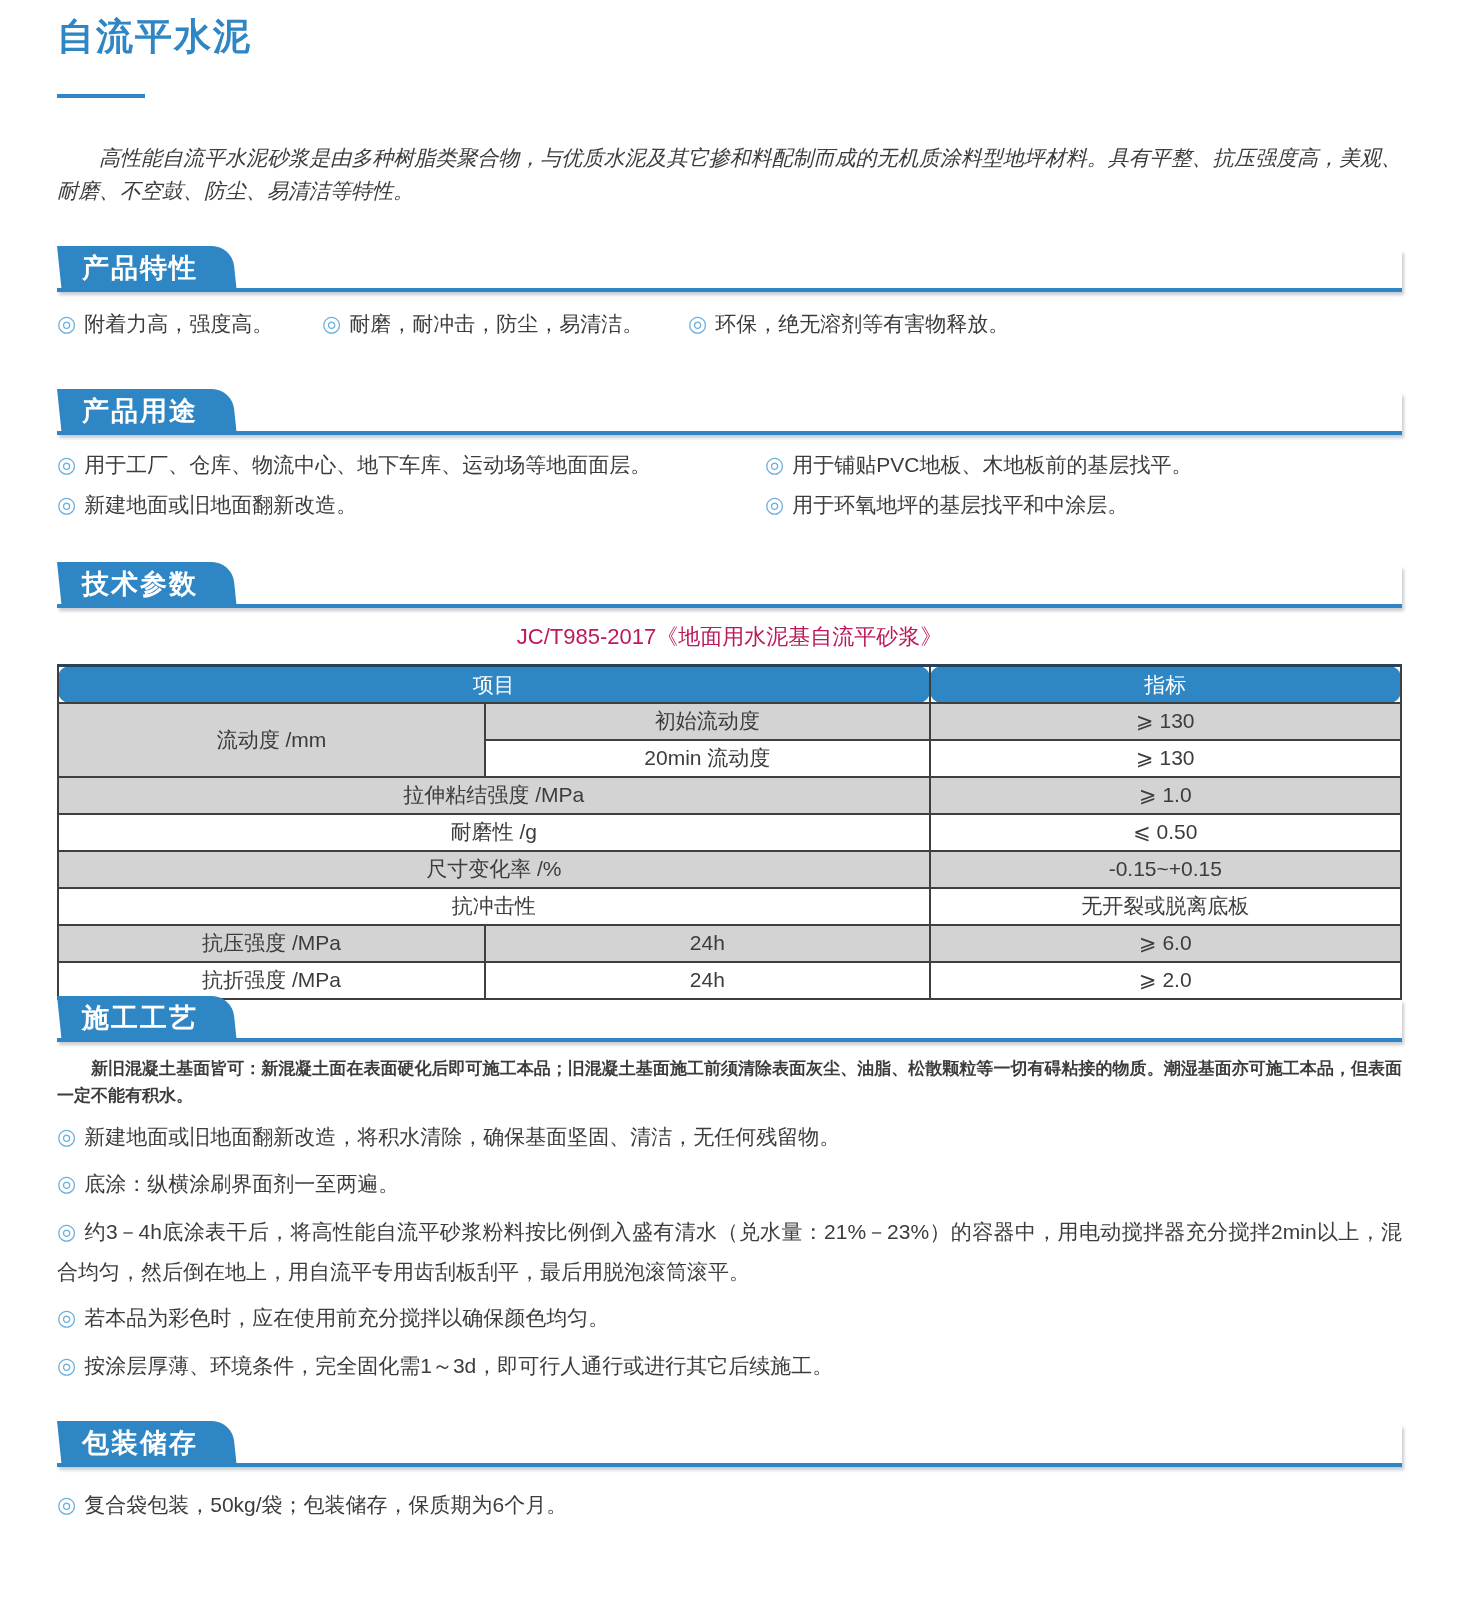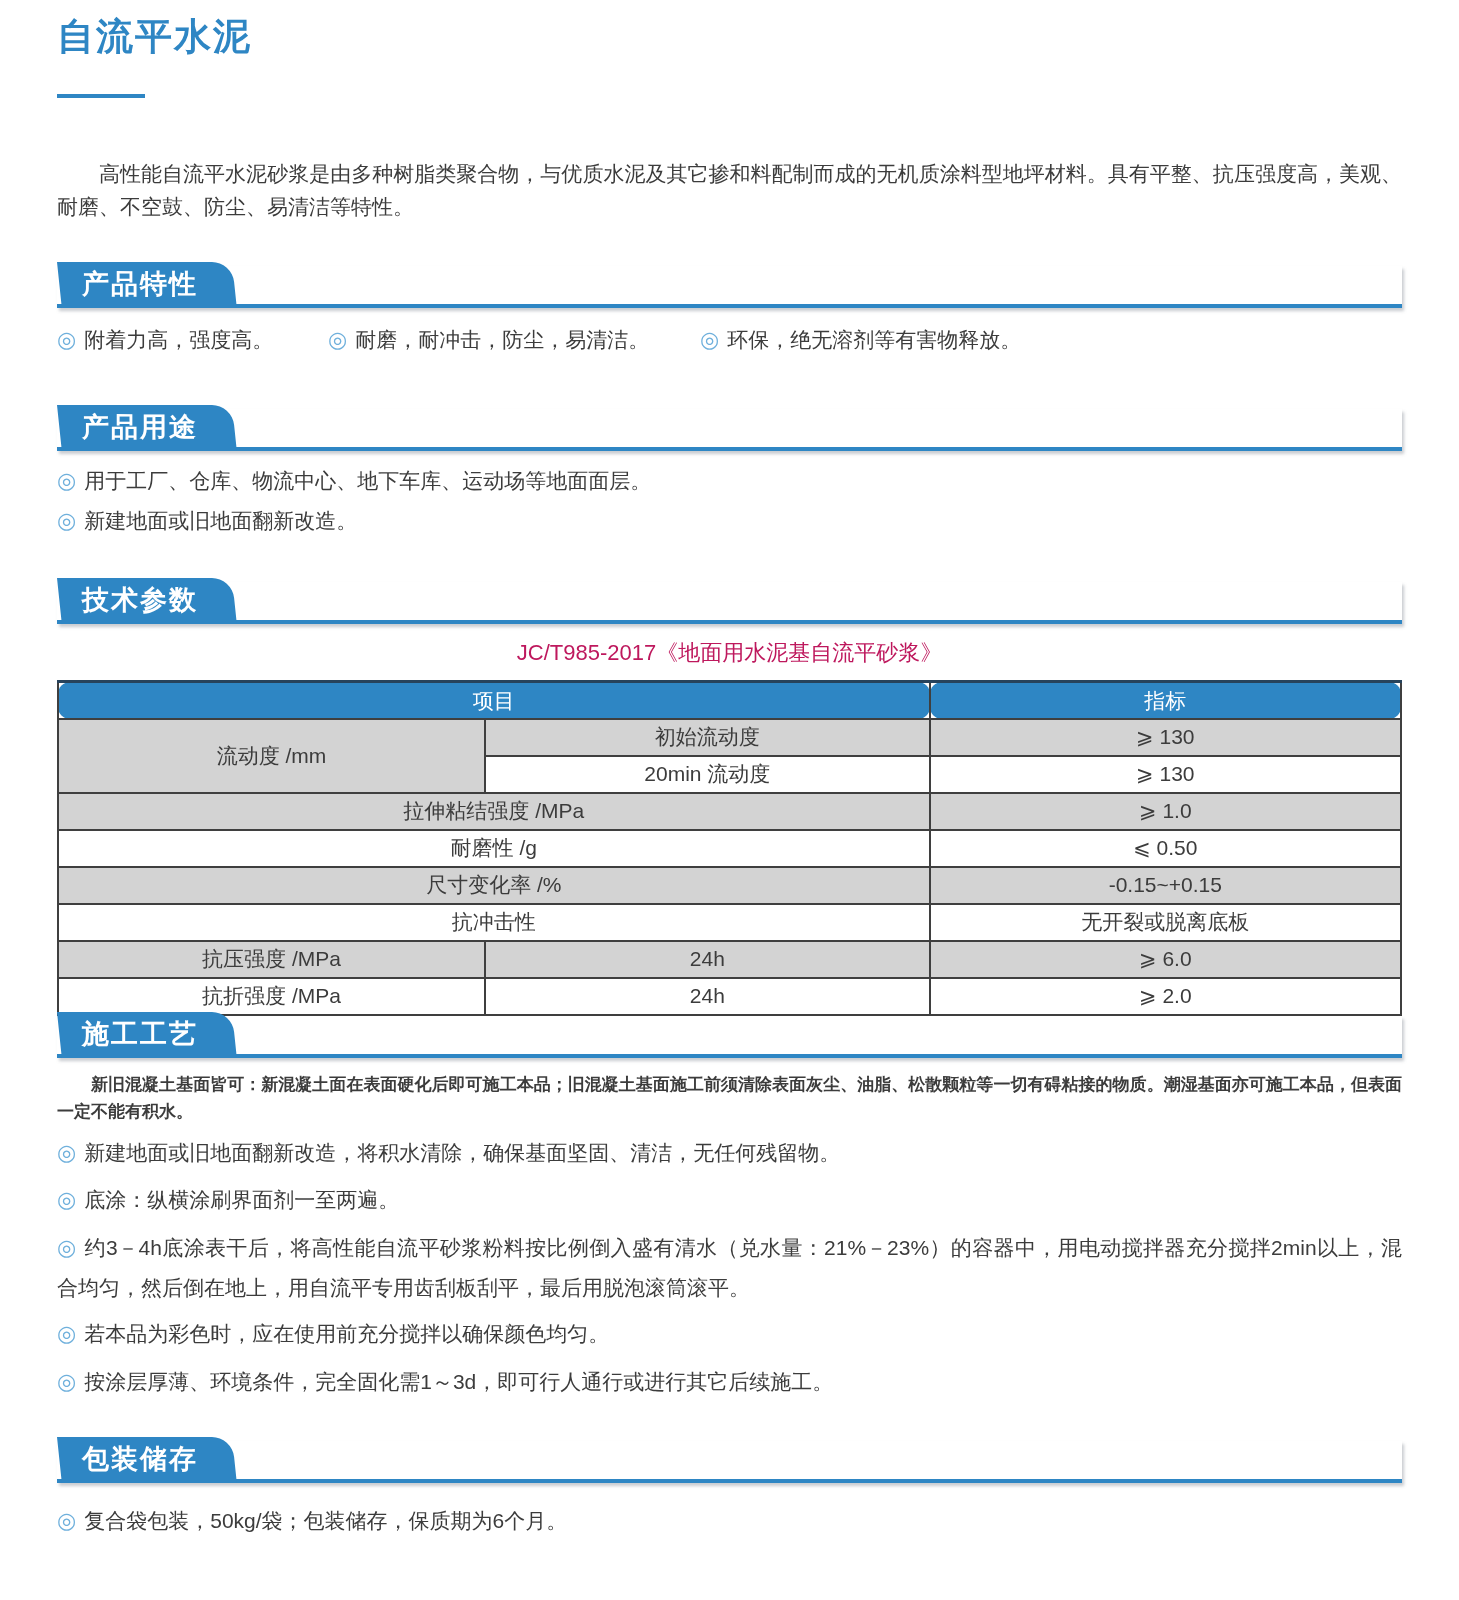--- a/index.html
+++ b/index.html
@@ -25,23 +25,23 @@
     font-size:37px;font-weight:700;color:var(--blue);
     letter-spacing:2px;
   }
   .title-underline{
     width:88px;height:4px;background:var(--blue);
     margin-top:32px;
   }
 
   
   .intro{
-    margin-top:60px;
+    margin-top:44px;
     font-size:21px;line-height:1.56;
-    text-indent:2em;text-align:justify;
+    text-indent:2em;text-align:justify;font-style:italic;
   }
 
   
   .section-head{
     position:relative;height:42px;
     border-bottom:4px solid var(--blue);
     box-shadow:2px 3px 3px rgba(100,110,120,0.35);
   }
   .section-tab{
     position:absolute;left:0;bottom:-4px;
@@ -60,21 +60,21 @@
   
   .bullet{
     font-size:21px;line-height:1.8;text-align:justify;
   }
   .bullet .ring{
     color:var(--bullet-blue);font-size:22px;margin-right:8px;
   }
 
   
   .features-head{margin-top:42px;}
-  .features-row{display:flex;margin-top:12px;gap:6px;}
+  .features-row{display:flex;margin-top:12px;}
   .features-row .f1{width:265px;}
   .features-row .f2{width:366px;}
 
   
   .uses-head{margin-top:50px;}
   .uses-cols{display:flex;margin-top:10px;}
   .uses-left{width:708px;}
   .uses-right{flex:1;}
 
   
@@ -133,20 +133,24 @@
     <div class="bullet f3"><span class="ring">◎</span><span>环保，绝无溶剂等有害物释放。</span></div>
   </div>
 
   <div class="section-head uses-head">
     <div class="section-tab">产品用途</div>
   </div>
   <div class="uses-cols">
     <div class="uses-left">
       <div class="bullet"><span class="ring">◎</span><span>用于工厂、仓库、物流中心、地下车库、运动场等地面面层。</span></div>
       <div class="bullet"><span class="ring">◎</span><span>新建地面或旧地面翻新改造。</span></div>
+    </div>
+    <div class="uses-right">
+      <div class="bullet"><span class="ring">◎</span><span>用于铺贴PVC地板、木地板前的基层找平。</span></div>
+      <div class="bullet"><span class="ring">◎</span><span>用于环氧地坪的基层找平和中涂层。</span></div>
     </div>
   </div>
 
   <div class="section-head specs-head">
     <div class="section-tab">技术参数</div>
   </div>
   <div class="specs-caption">JC/T985-2017《地面用水泥基自流平砂浆》</div>
 
   <table class="spec">
     <colgroup>

